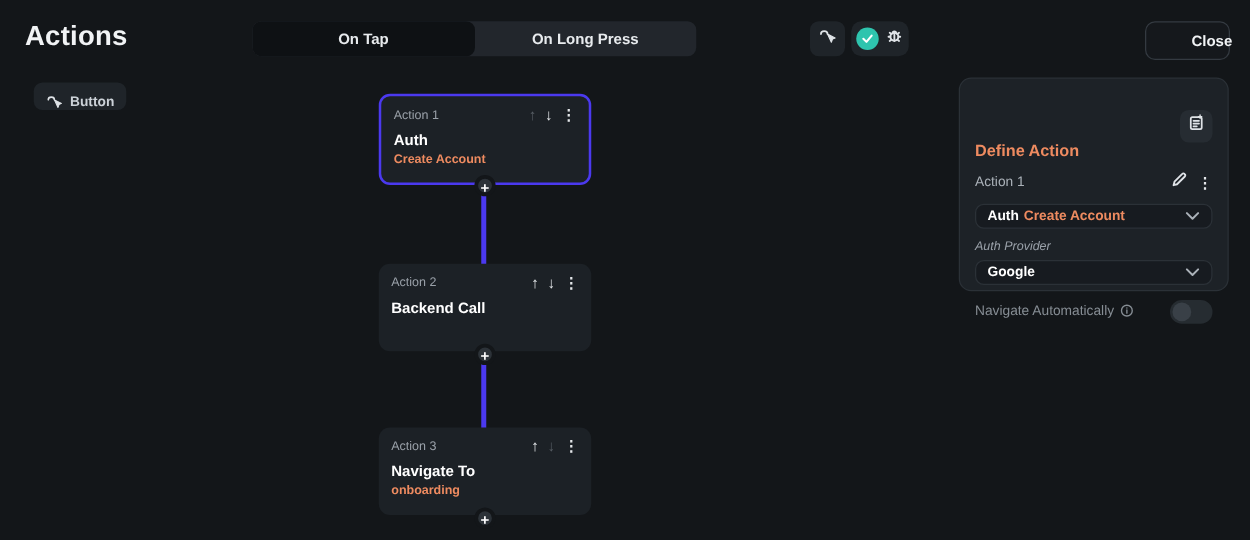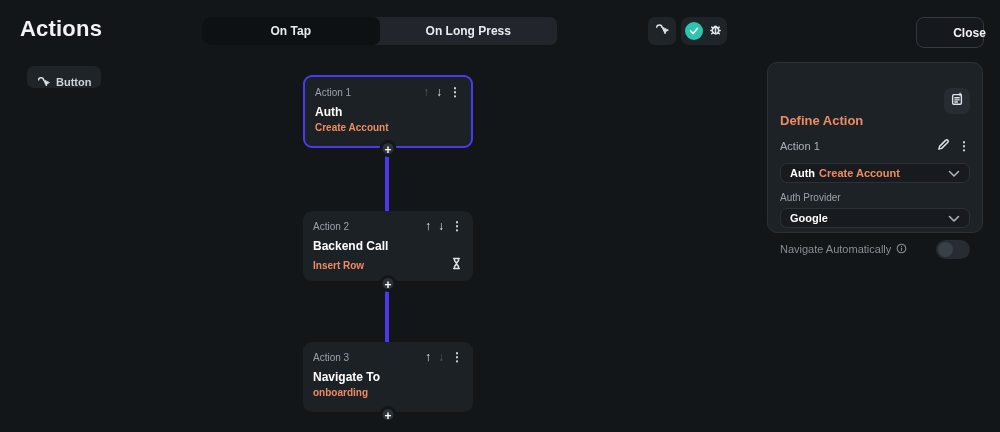--- a/index.html
+++ b/index.html
@@ -115,21 +115,21 @@
   .panel-row{display:flex;align-items:center;margin-top:9px;}
   .panel-action-label{font-size:11px;color:#aab1b8;flex:1;}
   .panel-row-icons{display:flex;align-items:center;gap:8px;}
   .dropdown{
     margin-top:8px;height:25px;background:var(--field);
     border:1px solid var(--line);border-radius:7px;
     display:flex;align-items:center;padding:0 9px;cursor:pointer;
   }
   .dd-text{flex:1;font-size:11px;font-weight:bold;color:#fff;white-space:nowrap;overflow:hidden;}
   .dd-text .dd-detail{color:var(--orange);margin-left:4px;}
-  .field-label{font-size:10px;color:var(--label);margin-top:9px;}
+  .field-label{font-size:10px;color:var(--label);margin-top:9px;font-style:italic;}
   .dropdown.tight{margin-top:5px;}
   .toggle-row{display:flex;align-items:center;margin-top:12px;}
   .toggle-label{font-size:11px;color:#868d94;display:flex;gap:5px;flex:1;}
   .toggle{
     width:34px;height:19px;border-radius:10px;background:#262c31;position:relative;cursor:pointer;
   }
   .toggle .knob{
     position:absolute;left:2px;top:2px;width:15px;height:15px;border-radius:50%;background:#394047;
   }
   svg{stroke:#dfe3e7;fill:none;stroke-width:1.6;stroke-linecap:round;stroke-linejoin:round;}
@@ -202,28 +202,20 @@
 <div class="action-node n2">
   <div class="node-head">
     <span class="node-label">Action 2</span>
     <span class="node-icons">
       <span class="arrow">↑</span>
       <span class="arrow">↓</span>
       <span class="more">⋮</span>
     </span>
   </div>
   <div class="node-title">Backend Call</div>
-  <div class="node-sub-row">
-    <span class="node-sub">Insert Row</span>
-    <span>
-      <svg width="13" height="13" viewBox="0 0 14 14">
-          <path d="M4 1.5 h6 M4 12.5 h6 M4.8 1.5 v1.6 c0 1.8 2.2 2.4 2.2 3.9 c0 1.5 -2.2 2.1 -2.2 3.9 v1.6 M9.2 1.5 v1.6 c0 1.8 -2.2 2.4 -2.2 3.9 c0 1.5 2.2 2.1 2.2 3.9 v1.6"></path>
-        </svg>
-    </span>
-  </div>
   <div class="plus-btn">+</div>
 </div>
 
 <div class="action-node n3">
   <div class="node-head">
     <span class="node-label">Action 3</span>
     <span class="node-icons">
       <span class="arrow">↑</span>
       <span class="arrow disabled">↓</span>
       <span class="more">⋮</span>

